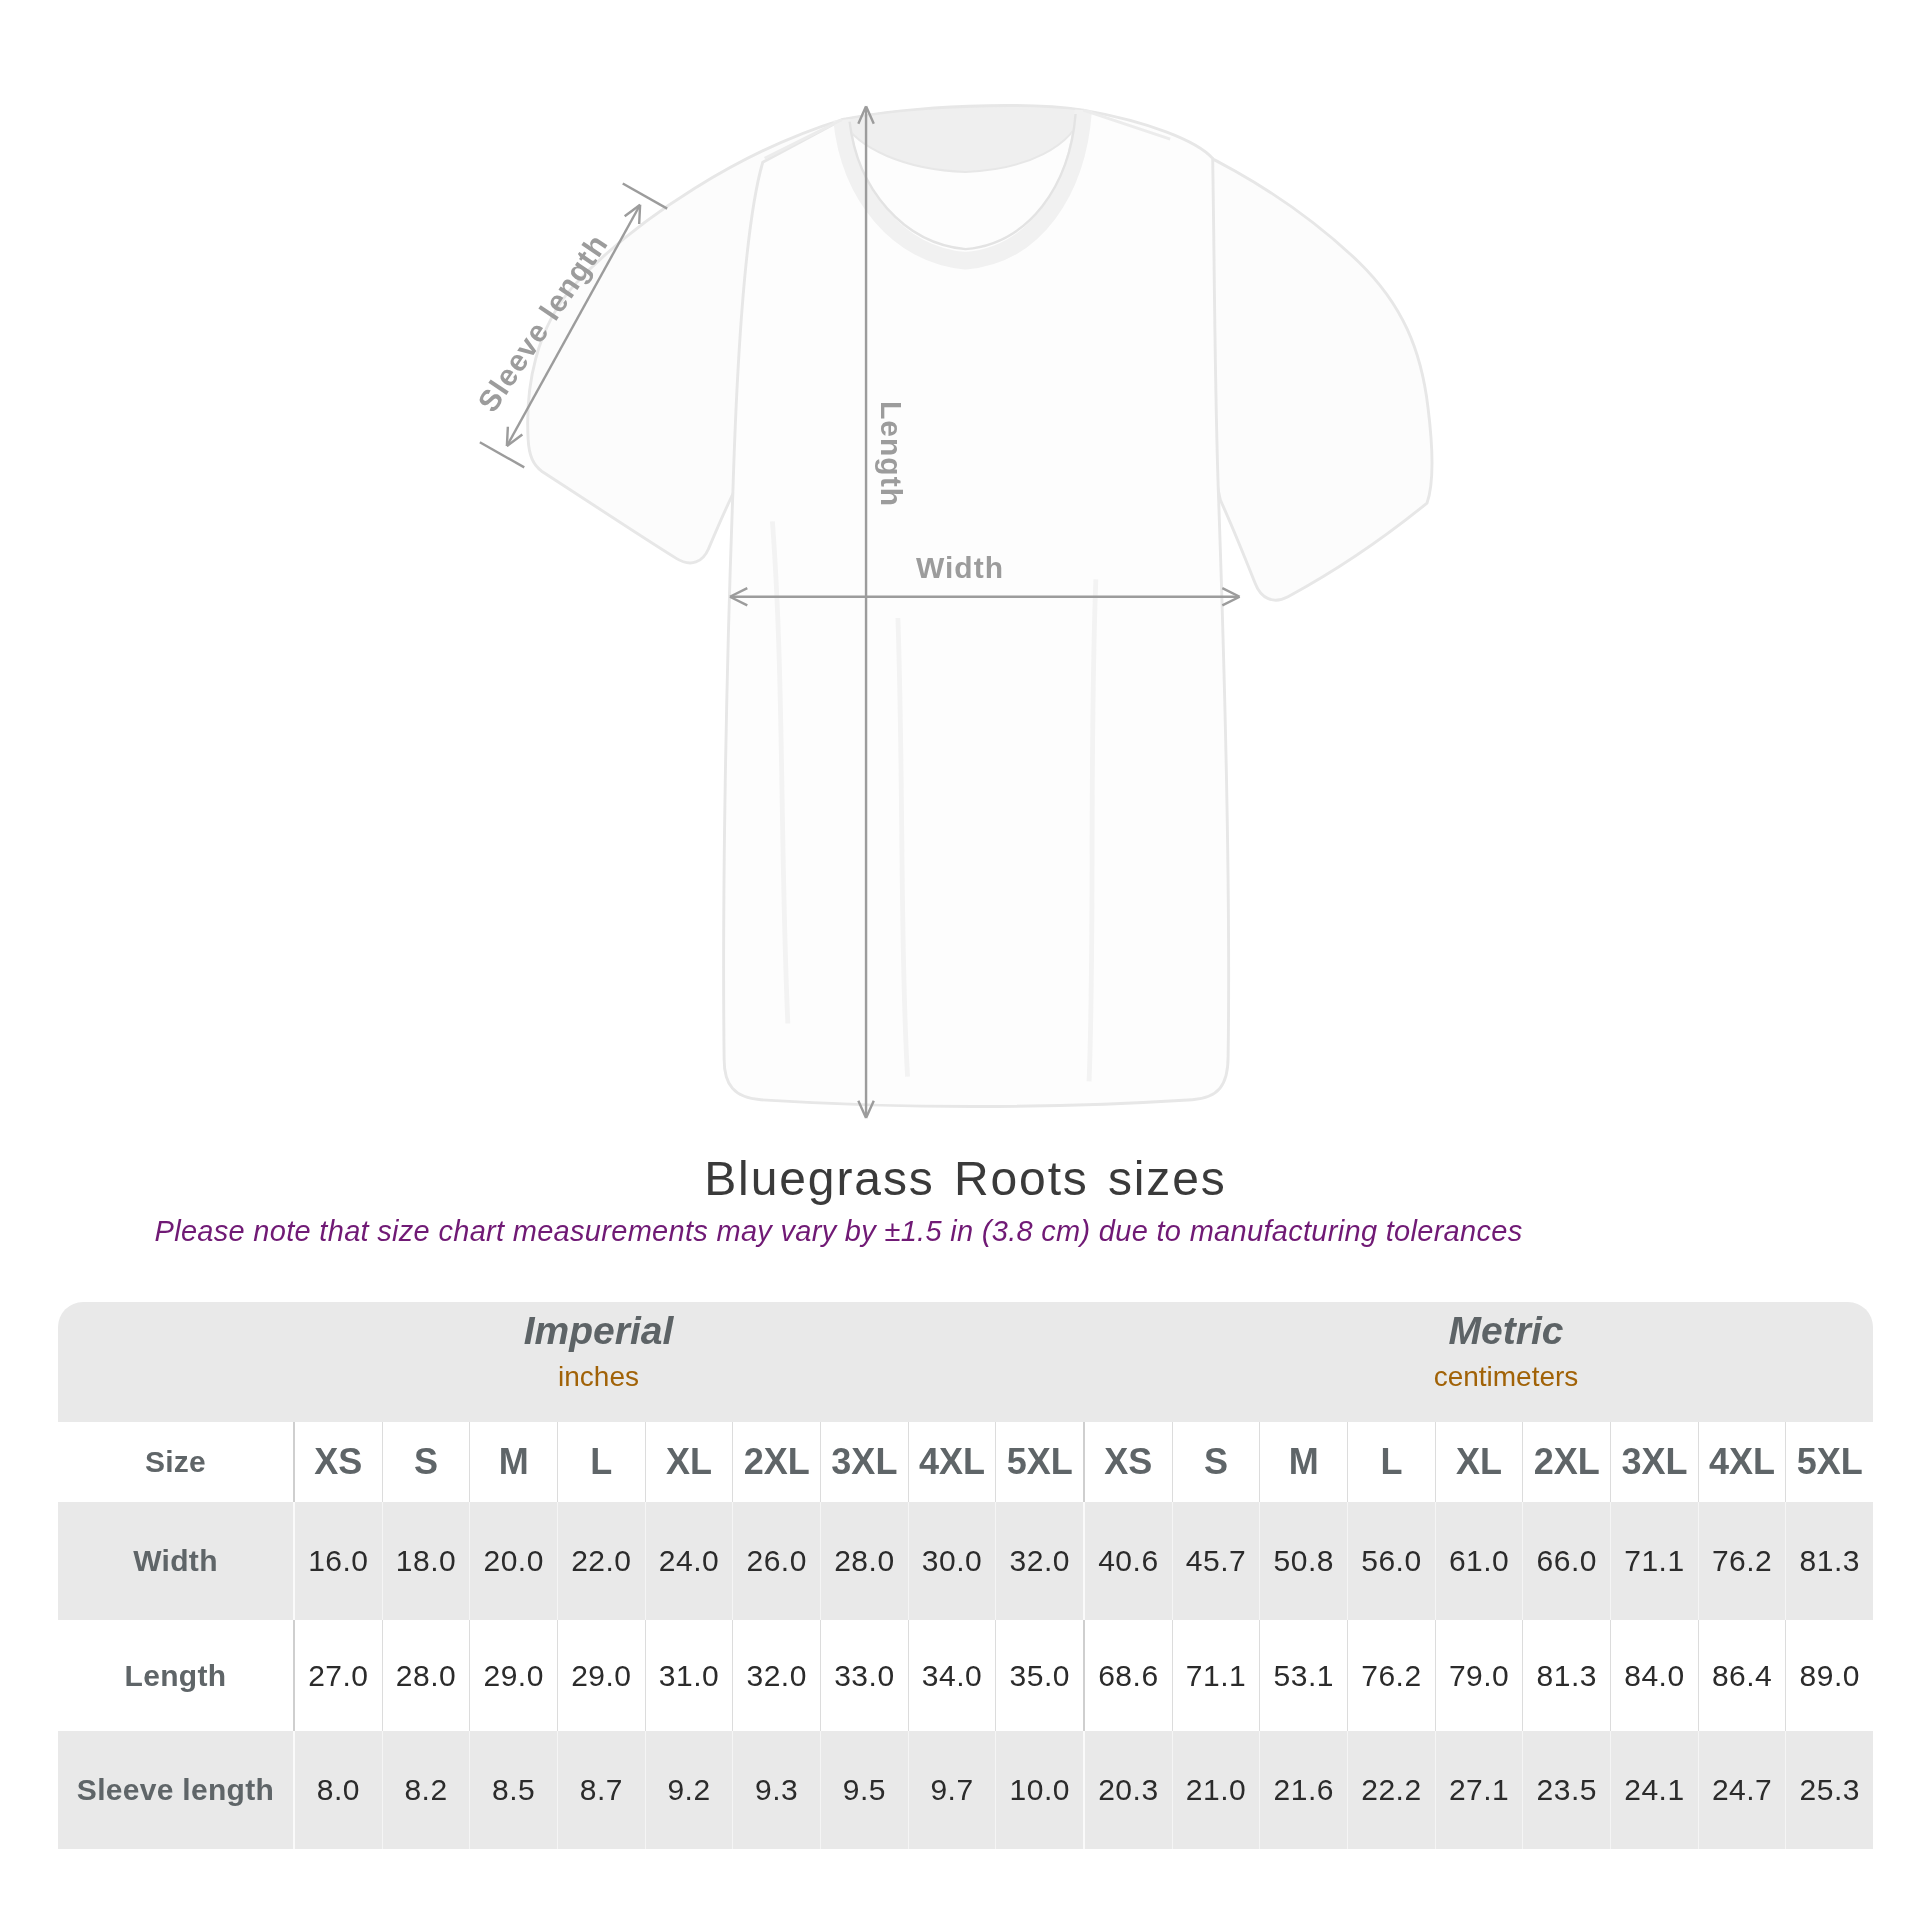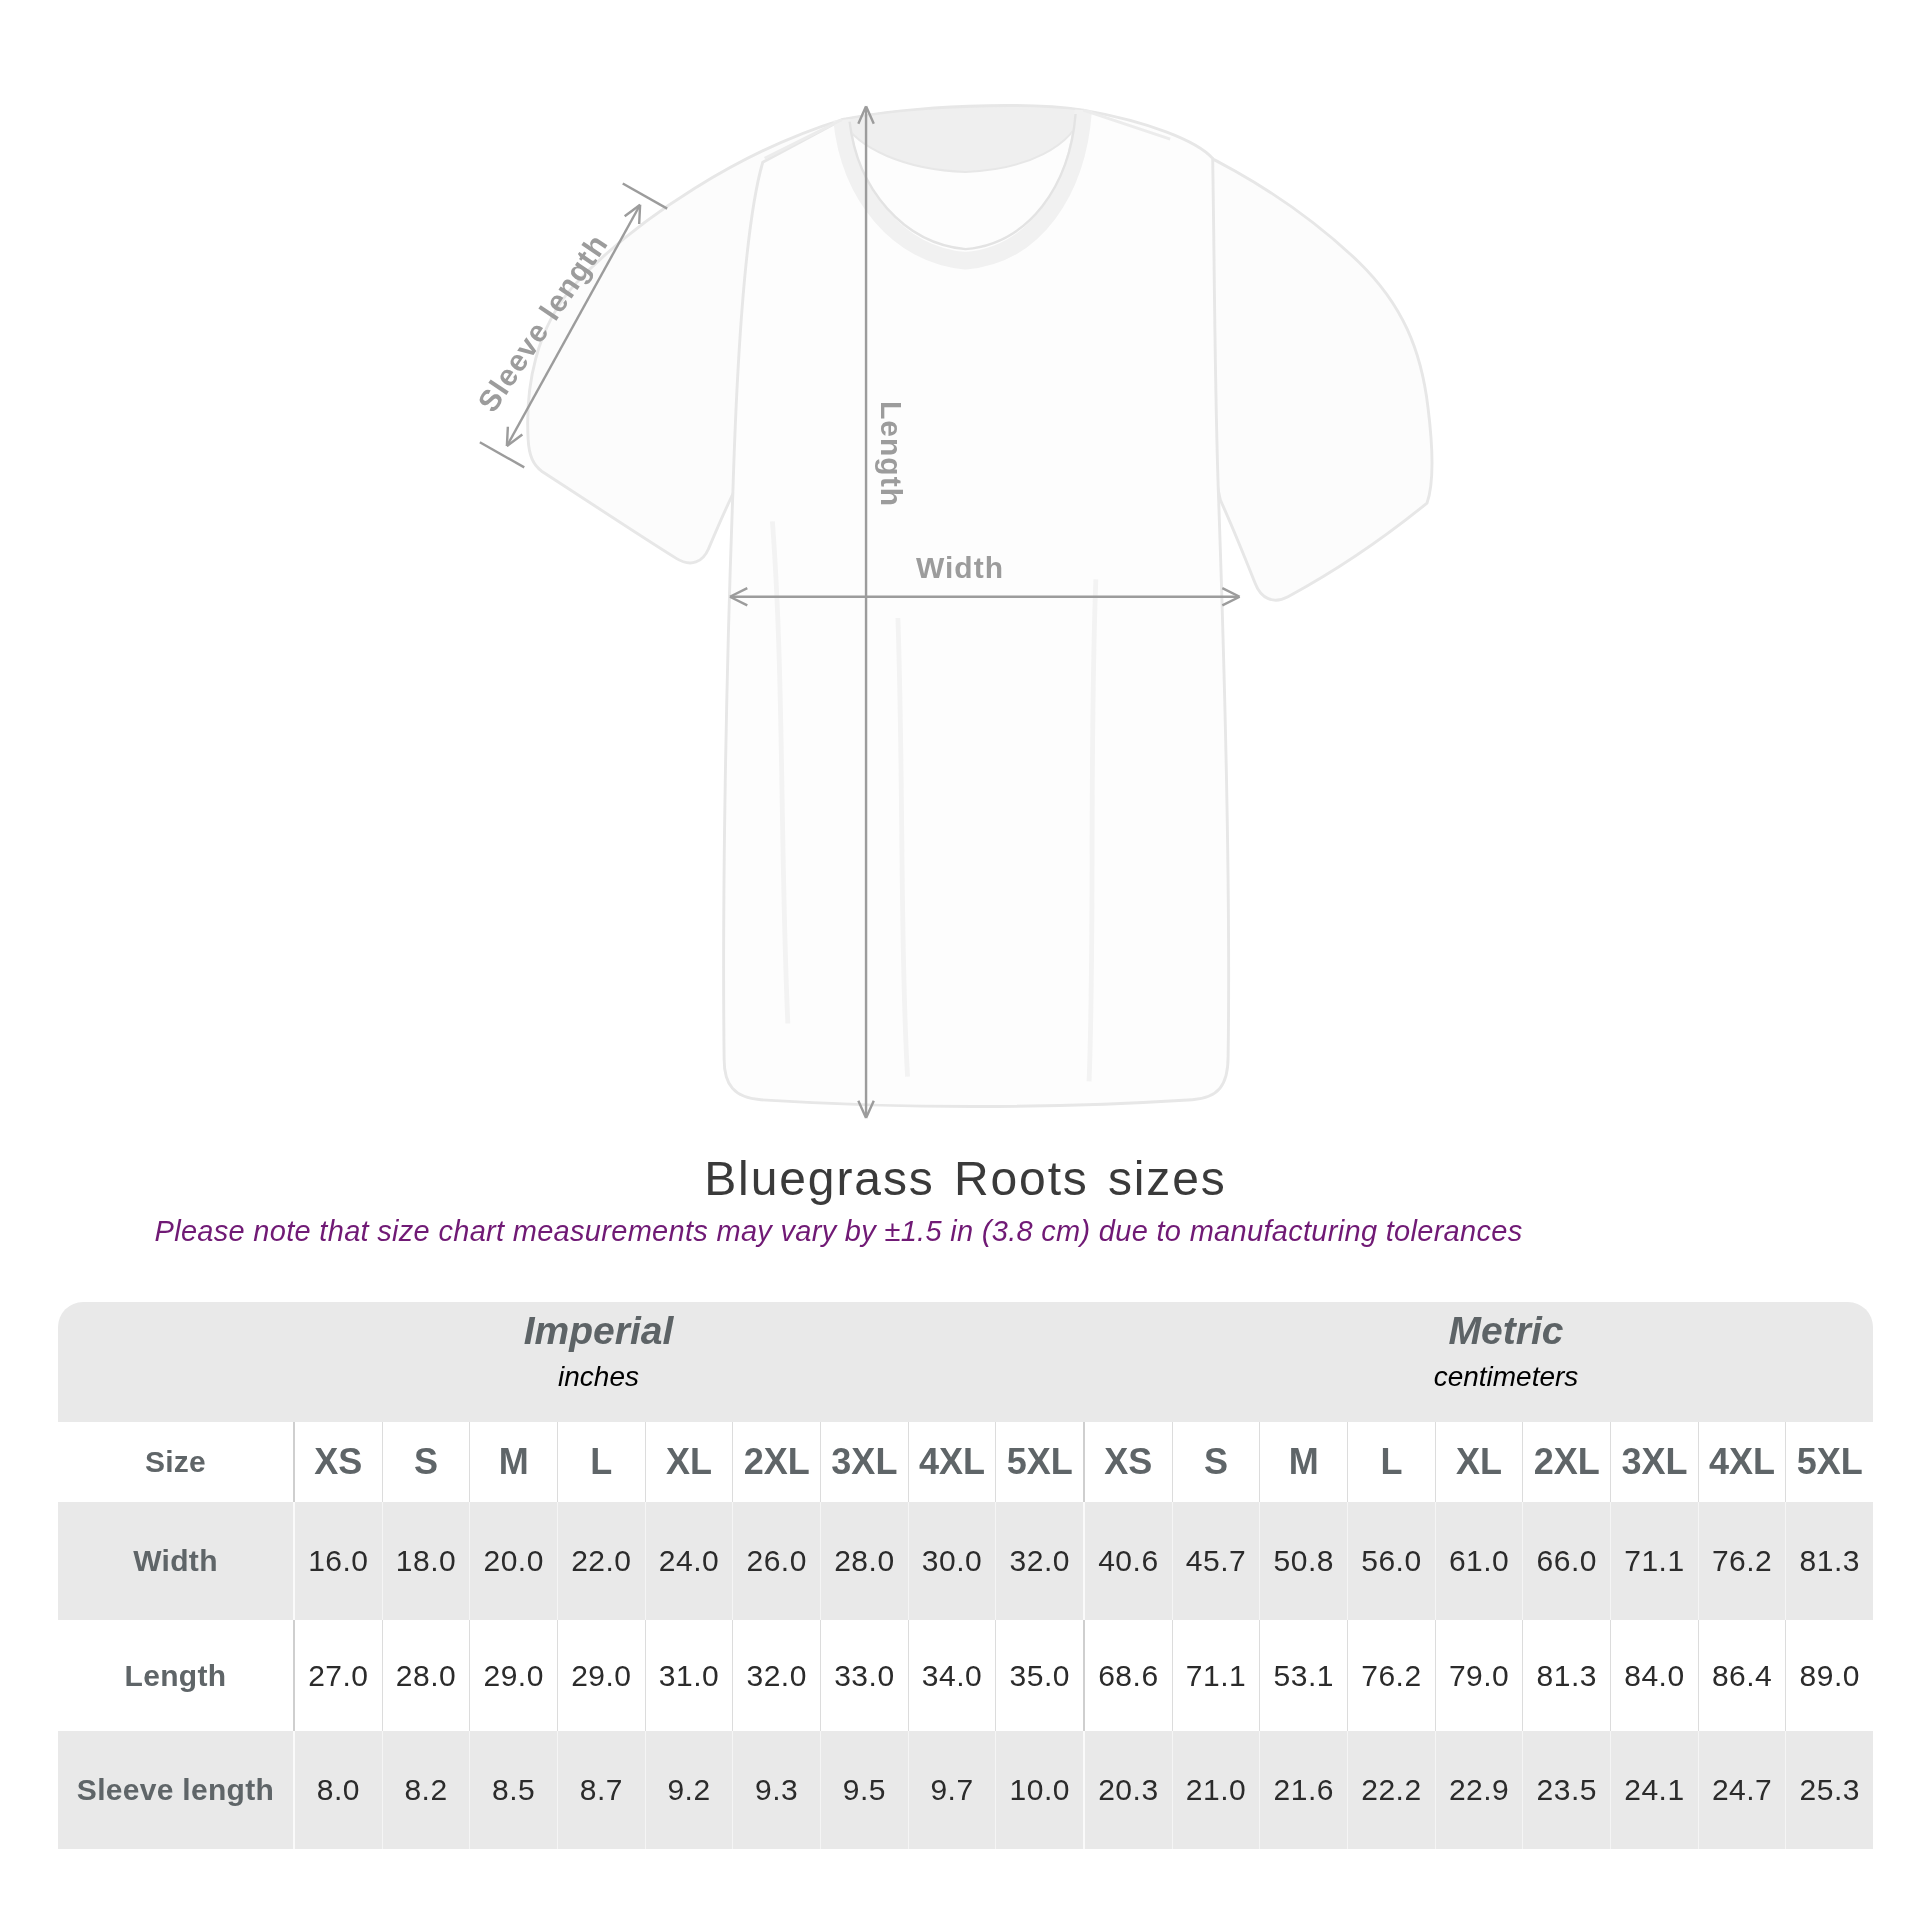--- a/index.html
+++ b/index.html
@@ -29,21 +29,21 @@
   
   .size-table{
     position:absolute;left:58px;top:1302px;width:1815px;height:582px;
     border-radius:25px;overflow:hidden;background:#ffffff;
   }
   .band{height:120px;background:#e9e9e9;display:flex;}
   .band-group{display:flex;flex-direction:column;align-items:center;padding-top:6.8px;padding-left:28px;}
   .band-group.imperial{width:1025px;}
   .band-group.metric{flex:1;}
   .band-title{font-size:39px;font-weight:bold;font-style:italic;color:#5d6366;line-height:1.15;}
-  .band-sub{font-size:28px;font-style:italic;color:#000000;margin-top:7.7px;}
+  .band-sub{font-size:28px;color:#a16207;margin-top:7.7px;}
   .trow{display:flex;width:100%;}
   .trow.row-size{height:80px;}
   .trow.row-width{height:118px;}
   .trow.row-length{height:111px;}
   .trow.row-sleeve{height:118px;}
   .trow.plain{background:#ffffff;--div:#dcdcdc;--div-strong:#cfcfcf;}
   .trow.shade{background:#e9e9e9;--div:#f5f5f5;--div-strong:#fafafa;}
   .rowlabel{
     width:235px;flex:0 0 235px;display:flex;align-items:center;justify-content:center;
     font-size:30px;font-weight:bold;color:#5f6568;letter-spacing:0.3px;
@@ -169,18 +169,18 @@
 
     <div class="trow row-length plain">
       <div class="rowlabel">Length</div>
       <div class="cells imperial"><div class="cell vcell">27.0</div><div class="cell vcell">28.0</div><div class="cell vcell">29.0</div><div class="cell vcell">29.0</div><div class="cell vcell">31.0</div><div class="cell vcell">32.0</div><div class="cell vcell">33.0</div><div class="cell vcell">34.0</div><div class="cell vcell">35.0</div></div>
       <div class="cells metric"><div class="cell vcell">68.6</div><div class="cell vcell">71.1</div><div class="cell vcell">53.1</div><div class="cell vcell">76.2</div><div class="cell vcell">79.0</div><div class="cell vcell">81.3</div><div class="cell vcell">84.0</div><div class="cell vcell">86.4</div><div class="cell vcell">89.0</div></div>
     </div>
 
     <div class="trow row-sleeve shade">
       <div class="rowlabel">Sleeve length</div>
       <div class="cells imperial"><div class="cell vcell">8.0</div><div class="cell vcell">8.2</div><div class="cell vcell">8.5</div><div class="cell vcell">8.7</div><div class="cell vcell">9.2</div><div class="cell vcell">9.3</div><div class="cell vcell">9.5</div><div class="cell vcell">9.7</div><div class="cell vcell">10.0</div></div>
-      <div class="cells metric"><div class="cell vcell">20.3</div><div class="cell vcell">21.0</div><div class="cell vcell">21.6</div><div class="cell vcell">22.2</div><div class="cell vcell">22.9</div><div class="cell vcell">23.5</div><div class="cell vcell">24.1</div><div class="cell vcell">24.7</div><div class="cell vcell">25.3</div></div>
+      <div class="cells metric"><div class="cell vcell">20.3</div><div class="cell vcell">21.0</div><div class="cell vcell">21.6</div><div class="cell vcell">22.2</div><div class="cell vcell">27.1</div><div class="cell vcell">23.5</div><div class="cell vcell">24.1</div><div class="cell vcell">24.7</div><div class="cell vcell">25.3</div></div>
     </div>
 
   </div>
 </div>
 
 
 </body></html>

